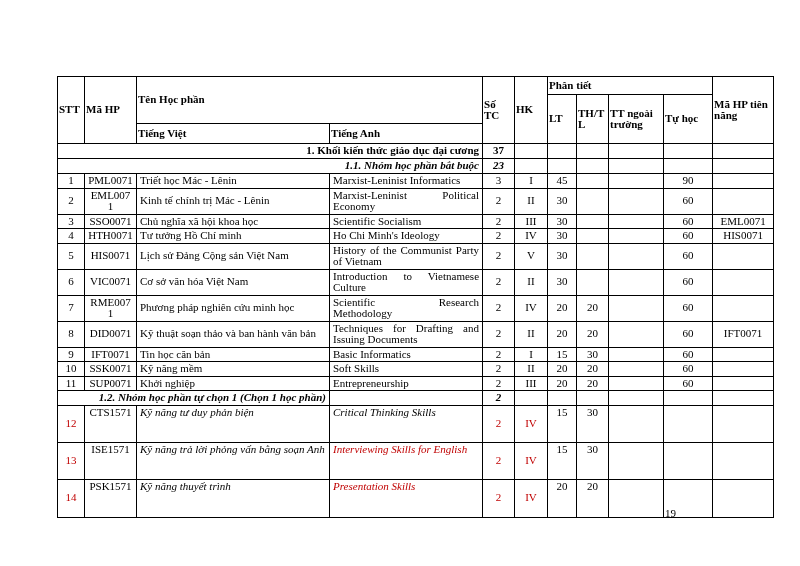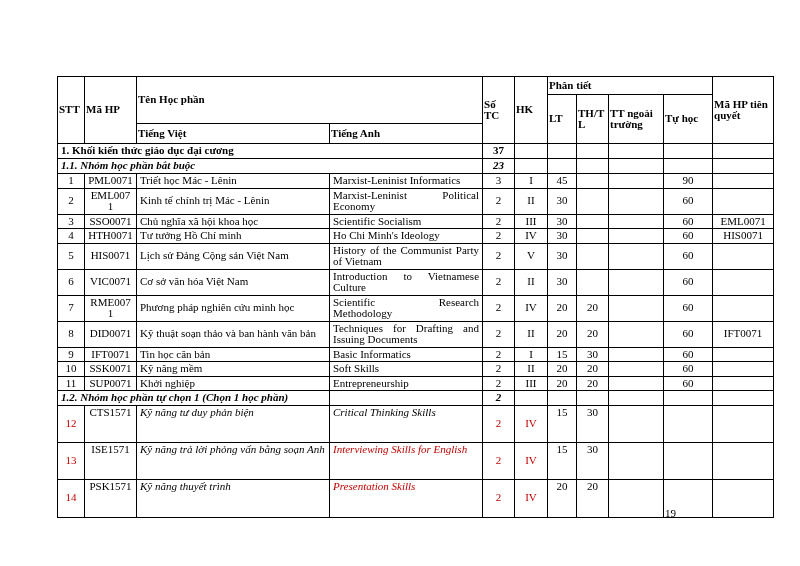--- a/index.html
+++ b/index.html
@@ -17,21 +17,21 @@
     font-size:11px;line-height:11.5px;
     padding:1px 3px;
     vertical-align:middle;
     overflow:hidden;
     word-wrap:break-word;
   }
   table.curriculum th{font-weight:bold;text-align:left;padding:1px 1px;}
   th.reg{font-weight:normal;margin-top:25px;}
   td.num{text-align:center;padding:1px 1px;}
   td.vi, td.en{text-align:justify;}
-  td.section-label{text-align:left;}
+  td.section-label{text-align:right;}
   .bold{font-weight:bold;font-style:normal;}
   .bold-italic{font-weight:bold;font-style:italic;}
   .indent2{padding-left:42px;}
   tr.elective td{vertical-align:top;}
   tr.elective td.mid{vertical-align:middle;}
   tr.elective td.vi, tr.elective td.en{font-style:italic;white-space:nowrap;}
   .red{color:var(--accent-red,#c00000);}
   .page-number{
     position:absolute;left:0;top:507px;width:676px;
     text-align:right;font-size:11px;
@@ -57,21 +57,21 @@
         <col style="width:61px">
     </colgroup>
     <thead>
       <tr style="height:18px">
         <th rowspan="3">STT</th>
         <th rowspan="3">Mã HP</th>
         <th colspan="2" rowspan="2">Tên Học phần</th>
         <th rowspan="3">Số TC</th>
         <th rowspan="3">HK</th>
         <th colspan="4">Phân tiết</th>
-        <th rowspan="3">Mã HP tiên quyết</th>
+        <th rowspan="3">Mã HP tiên năng</th>
       </tr>
       <tr style="height:29px">
         <th rowspan="2" class="reg">LT</th>
         <th rowspan="2" class="reg">TH/TL</th>
         <th rowspan="2" class="reg">TT ngoài trường</th>
         <th rowspan="2" class="reg">Tự học</th>
       </tr>
       <tr style="height:20px">
         <th>Tiếng Việt</th>
         <th>Tiếng Anh</th>

